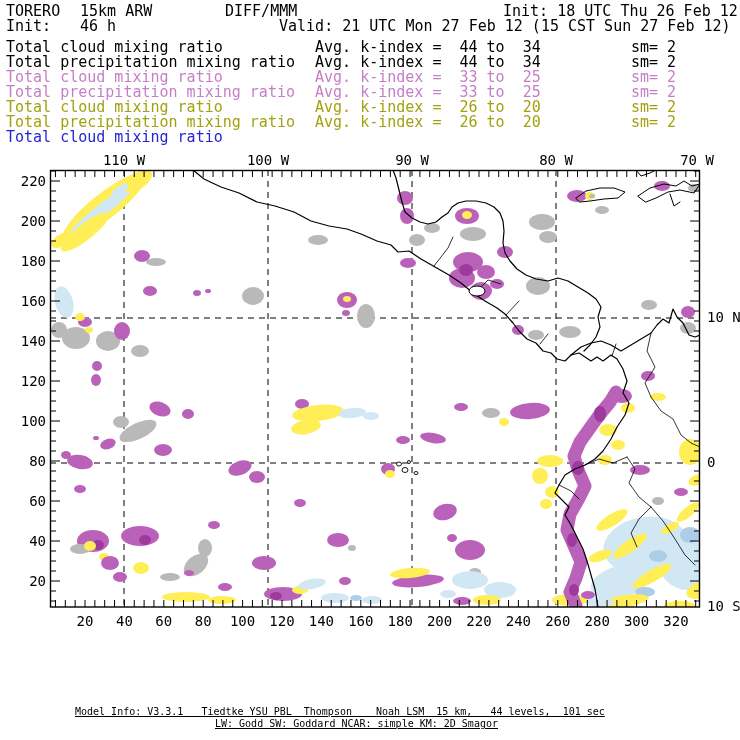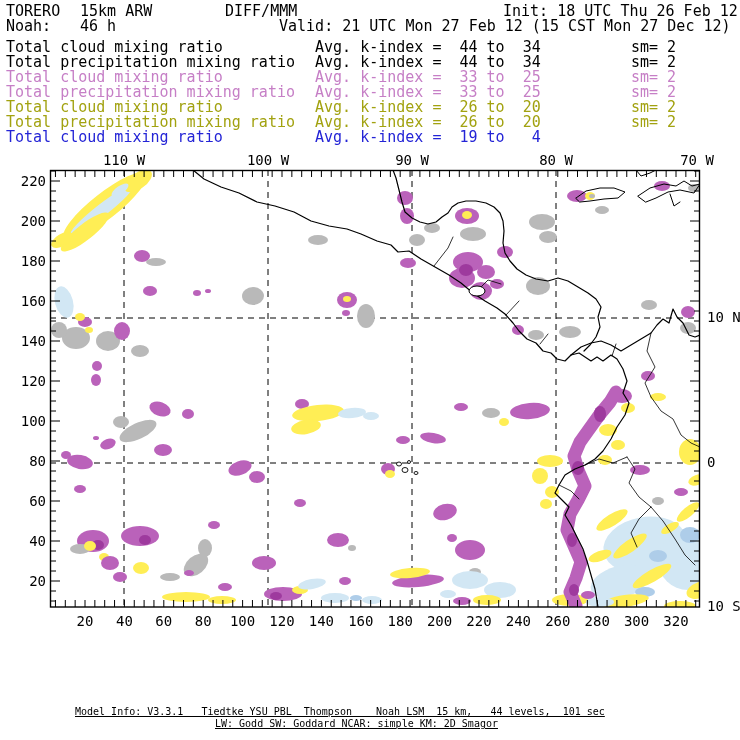--- a/index.html
+++ b/index.html
@@ -17,23 +17,23 @@
   svg text{font-family:"DejaVu Sans Mono",monospace;font-size:14px;fill:#000;}
 </style>
 </head>
 <body>
 
 <div>
   <span class="mono" style="left:6px;top:4px">TORERO</span>
   <span class="mono" style="left:80px;top:4px">15km ARW</span>
   <span class="mono" style="left:225px;top:4px">DIFF/MMM</span>
   <span class="mono" style="left:503px;top:4px">Init: 18 UTC Thu 26 Feb 12</span>
-  <span class="mono" style="left:6px;top:19px">Noah:</span>
+  <span class="mono" style="left:6px;top:19px">Init:</span>
   <span class="mono" style="left:80px;top:19px">46 h</span>
-  <span class="mono" style="left:279px;top:19px">Valid: 21 UTC Mon 27 Feb 12 (15 CST Mon 27 Dec 12)</span>
+  <span class="mono" style="left:279px;top:19px">Valid: 21 UTC Mon 27 Feb 12 (15 CST Sun 27 Feb 12)</span>
 </div>
 
 <div>
   <div class="legend-row" style="top: 40px; color: rgb(0, 0, 0);">
     <span class="col-label">Total cloud mixing ratio</span>
     <span class="col-kindex">Avg. k-index =  44 to  34</span>
     <span class="col-sm">sm= 2</span>
   </div>
   <div class="legend-row" style="top: 55px; color: rgb(0, 0, 0);">
     <span class="col-label">Total precipitation mixing ratio</span>
@@ -55,21 +55,20 @@
     <span class="col-kindex">Avg. k-index =  26 to  20</span>
     <span class="col-sm">sm= 2</span>
   </div>
   <div class="legend-row" style="top: 115px; color: rgb(162, 162, 16);">
     <span class="col-label">Total precipitation mixing ratio</span>
     <span class="col-kindex">Avg. k-index =  26 to  20</span>
     <span class="col-sm">sm= 2</span>
   </div>
   <div class="legend-row" style="top: 130px; color: rgb(36, 36, 214);">
     <span class="col-label">Total cloud mixing ratio</span>
-    <span class="col-kindex">Avg. k-index =  19 to   4</span>
     <span class="col-sm"></span>
   </div>
 </div>
 
 <svg id="map-svg" width="740" height="740" viewBox="0 0 740 740">
   <defs>
     <clipPath id="plotclip">
         <rect x="50.5" y="170.5" width="649" height="436.5"></rect>
       </clipPath>
   </defs>

